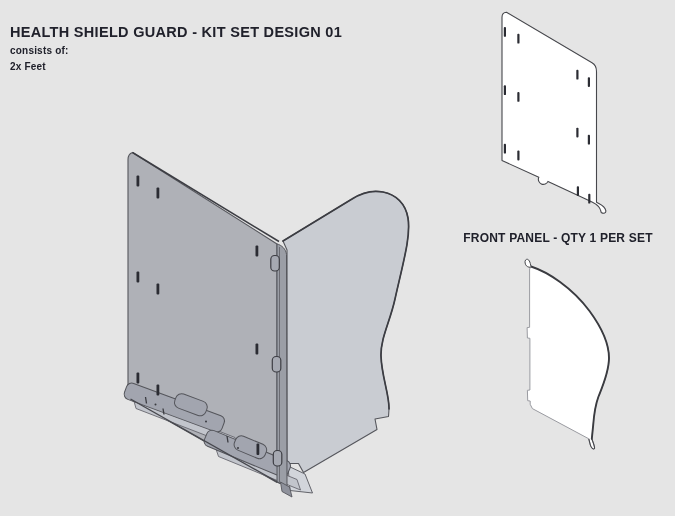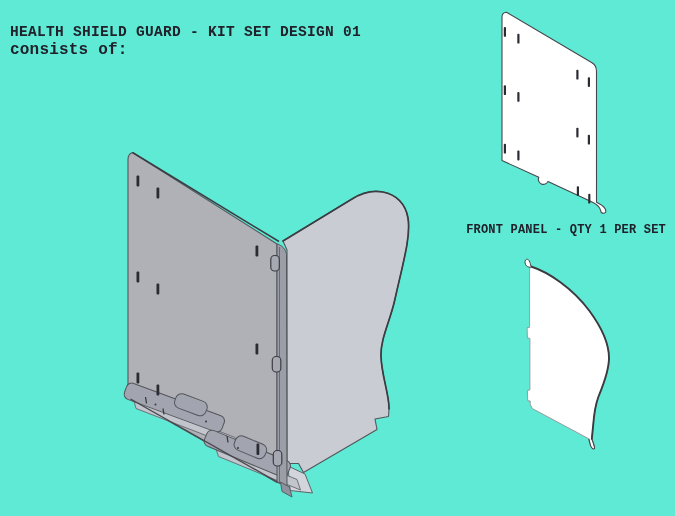--- a/index.html
+++ b/index.html
@@ -1,50 +1,51 @@
 <!DOCTYPE html>
 <html><head>
 <meta charset="utf-8">
 <style>
   html,body{margin:0;padding:0;background:#ffffff;}
   .canvas{
-    position:relative;width:675px;height:516px;background:#5eead4;
-    font-family:Liberation Mono, monospace;
+    position:relative;width:675px;height:516px;background:#e5e5e5;
+    font-family:Liberation Sans, sans-serif;
     color:#20212b;overflow:hidden;
   }
   .title-block{position:absolute;left:10px;top:24px;}
   .title-block h1{
     margin:0;font-size:14.5px;font-weight:bold;letter-spacing:0.3px;
     color:#20212b;white-space:nowrap;
   }
   .title-block .subline{
-    margin:0;font-size:16px;font-weight:bold;letter-spacing:0.2px;
+    margin:0;font-size:10px;font-weight:bold;letter-spacing:0.2px;
     line-height:15.5px;color:#20212b;white-space:nowrap;
   }
   .title-block .subline:first-of-type{margin-top:3px;}
   .view-label{
     position:absolute;width:216px;text-align:center;
     font-size:12px;font-weight:bold;letter-spacing:0.2px;
     color:#20212b;white-space:nowrap;
   }
-  #front-label{left:450px;top:223px;text-align:right;}
+  #front-label{left:450px;top:231px;}
   #curved-label{left:456px;top:466px;}
   svg{position:absolute;display:block;}
   #assembly-svg{left:85px;top:135px;}
   #front2d-svg{left:460px;top:0px;}
   #curved2d-svg{left:460px;top:250px;}
 </style>
 </head>
 <body>
 
 <div class="canvas">
 
   <div class="title-block">
     <h1>HEALTH SHIELD GUARD - KIT SET DESIGN 01</h1>
     <p class="subline">consists of:</p>
+    <p class="subline">2x Feet</p>
   </div>
 
   <svg id="assembly-svg" width="360" height="381" viewBox="85 135 360 381" xmlns="http://www.w3.org/2000/svg">
 
     <path d="M283,241 L352,199
          C362,192.5 373,190 383,192
          C396,194.5 405.5,203.5 408,218
          C411,236.5 403,263 395,299
          C390,322 380.5,338 381,356
          C381.5,376 389.5,395 389,409

